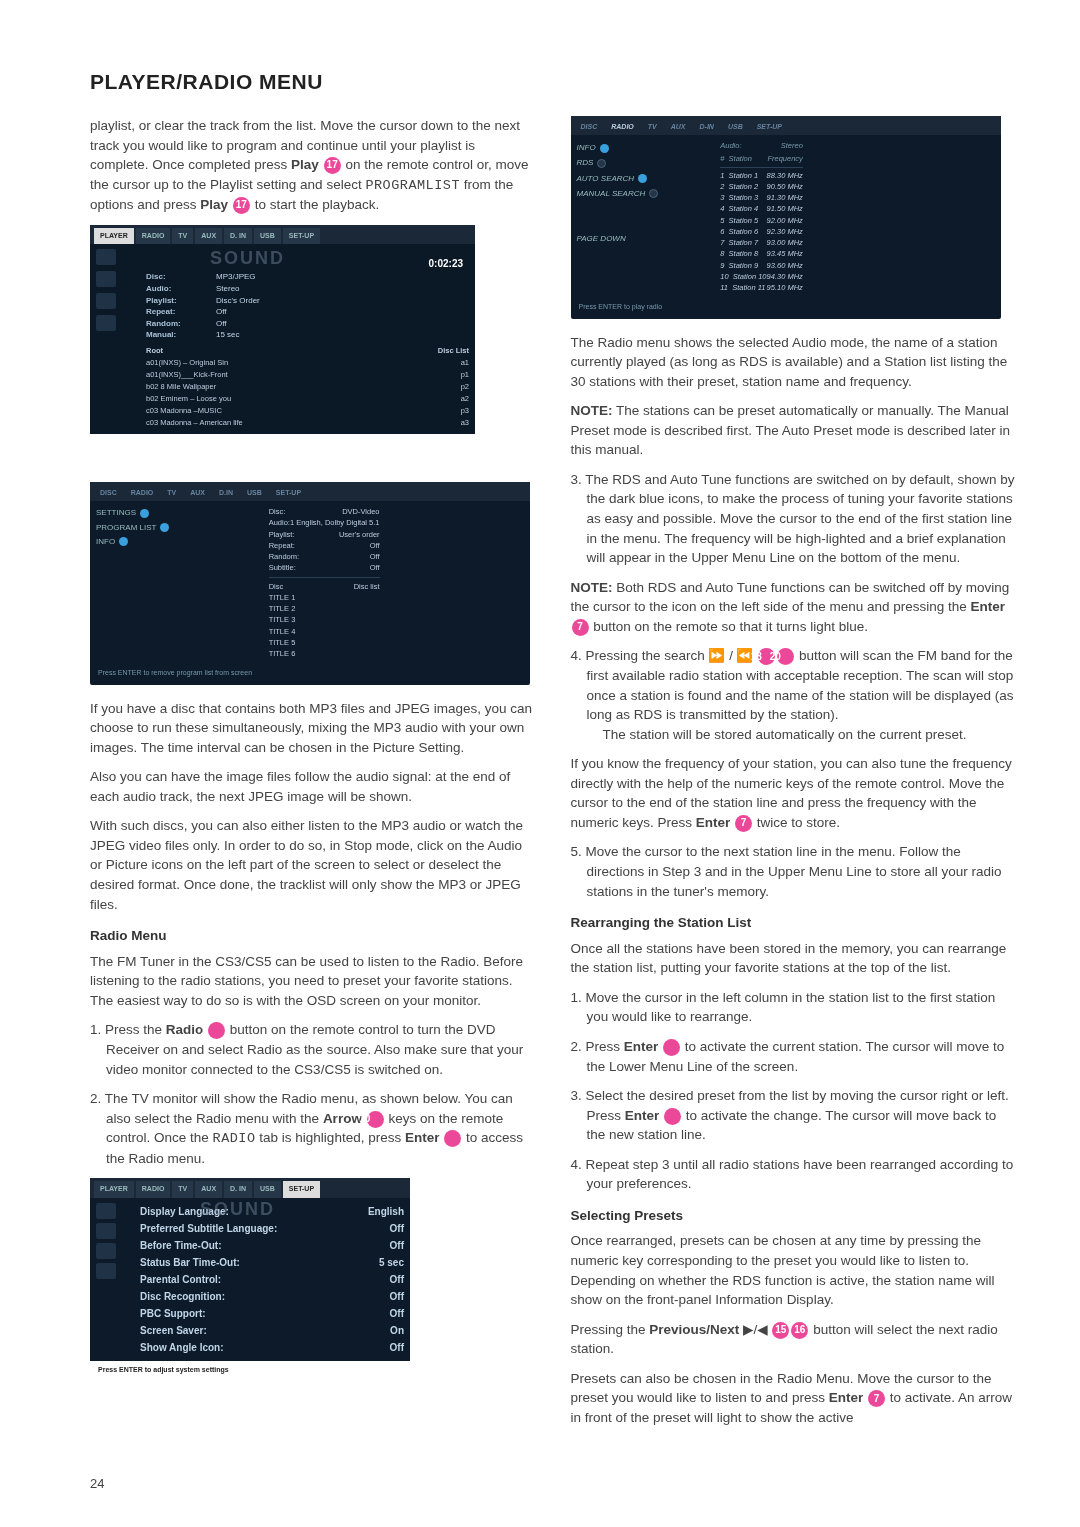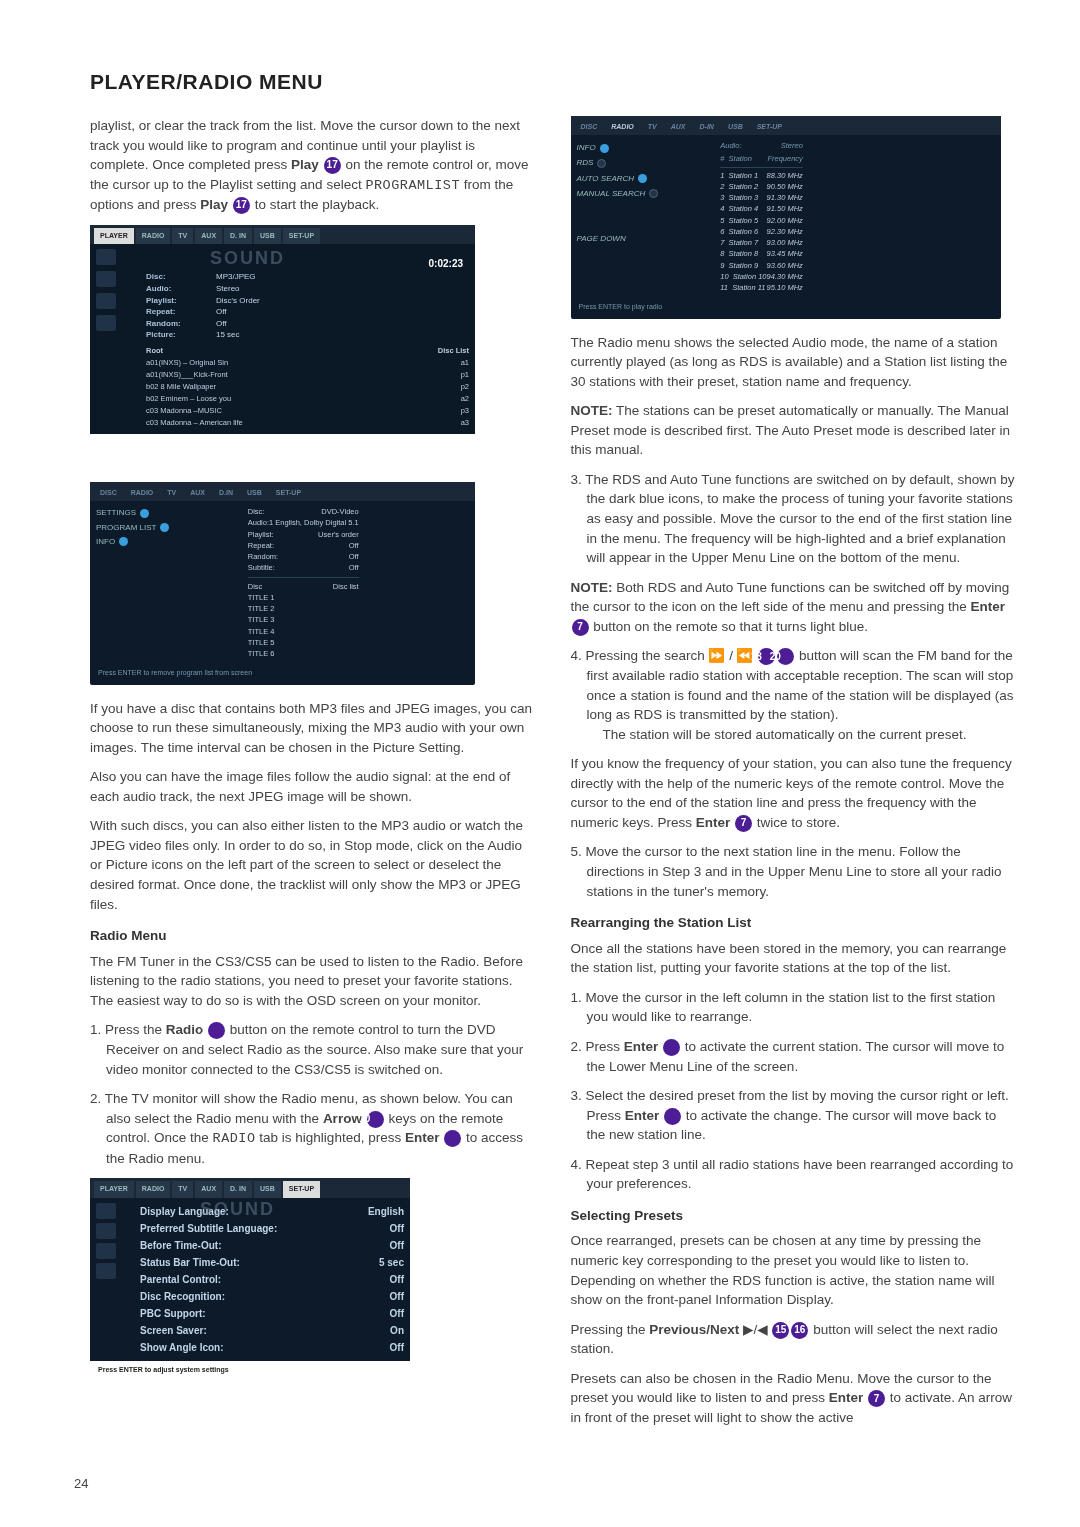--- a/index.html
+++ b/index.html
@@ -40,21 +40,21 @@
     color: #333;
   }
   .b { font-weight: 700; }
   .badge {
     display: inline-flex;
     align-items: center;
     justify-content: center;
     width: 17px;
     height: 17px;
     border-radius: 50%;
-    background: #4c1d95;
+    background: #ec4899;
     color: #fff;
     font-size: 10px;
     font-weight: 700;
     vertical-align: middle;
     margin: 0 1px;
   }
   .mono { font-family: Liberation Mono, monospace; letter-spacing: 0.5px; }
   ol { list-style: none; padding-left: 0; }
   ol li { padding-left: 16px; text-indent: -16px; }
   .indent { padding-left: 16px; }
@@ -77,38 +77,38 @@
   }
   .ss-tab { background:#27374a; padding:3px 6px; color:#9bb; }
   .ss-tab.active { background:#ddd; color:#222; }
   .ss-body { padding:5px 6px; display:flex; gap:10px; }
   .ss-row { display:flex; justify-content:space-between; }
   .ss-footer { font-size:7px; padding:4px 8px 6px; color:#79a; }
   .ss-icon { width:20px; height:16px; background:#1f3246; border-radius:2px; margin-bottom:2px; }
   .ss-wm { position:absolute; font-size:18px; font-weight:900; color:rgba(120,140,160,0.45); letter-spacing:2px; }
   .dot { display:inline-block; width:9px; height:9px; border-radius:50%; background:#3aa0dd; margin-left:4px; vertical-align:middle; }
   .dot.off { background:#233547; border:1px solid #4a6278; }
-  .page-num { position:absolute; bottom:36px; left:74px; font-size:13px; color:#444; }
+  .page-num { position:absolute; bottom:36px; left:90px; font-size:13px; color:#444; }
 
   
   .ss1 { width:385px; height:auto; }
   .ss1 .ss-body { background:#0b1826; }
   .ss1 .icons { width:40px; display:flex; flex-direction:column; gap:4px; }
   .ss1 .settings { flex:1; }
   .ss1 .row { display:flex; font-size:8px; }
   .ss1 .row .k { width:70px; color:#a8c0d6; font-weight:700; }
   .ss1 .row .v { color:#c0d6e8; }
   .ss1 .time { color:#fff; font-weight:700; text-align:right; font-size:10px; padding-right:6px;margin-top:8px; }
   .ss1 .tracks { font-size:7.5px; line-height:1.6; margin-top:4px; }
   .ss1 .tracks .trow { display:flex; justify-content:space-between;align-items:flex-end; }
   .ss1 .tracks .tname { flex:1; }
   .ss1 .tracks .tdl { width:36px; text-align:right; color:#bcd; }
 
   
-  .ss2 { width:385px;margin-top:48px; }
+  .ss2 { width:440px;margin-top:48px; }
   .ss2 .ss-tabs .ss-tab { background:transparent; color:#6884a0; }
   .ss2 .leftpanel { font-size:8px; line-height:1.8; color:#9bb; }
   .ss2 .rightpanel { font-size:7.5px; line-height:1.5; }
 
   
   .ss3 { width:320px; }
   .ss3 .row { display:flex; justify-content:space-between; font-size:10px; line-height:1.7; }
   .ss3 .k { color:#c0d6e8; font-weight:700; }
   .ss3 .v { color:#c0d6e8; font-weight:700; }
   .ss3 .icons { width:34px; display:flex; flex-direction:column; gap:2px; }
@@ -167,21 +167,21 @@
               </div>
             <div class="row">
                 <span class="k">Repeat:</span>
                 <span class="v">Off</span>
               </div>
             <div class="row">
                 <span class="k">Random:</span>
                 <span class="v">Off</span>
               </div>
             <div class="row">
-                <span class="k">Picture:</span>
+                <span class="k">Manual:</span>
                 <span class="v">15 sec</span>
               </div>
             <div class="tracks">
               <div class="trow" style="font-weight:700;">
                   <span class="tname">Root</span>
                   <span class="tdl">Disc List</span>
                 </div>
               <div class="trow">
                   <span class="tname">a01(INXS) – Original Sin</span>
                   <span class="tdl">a1</span>

